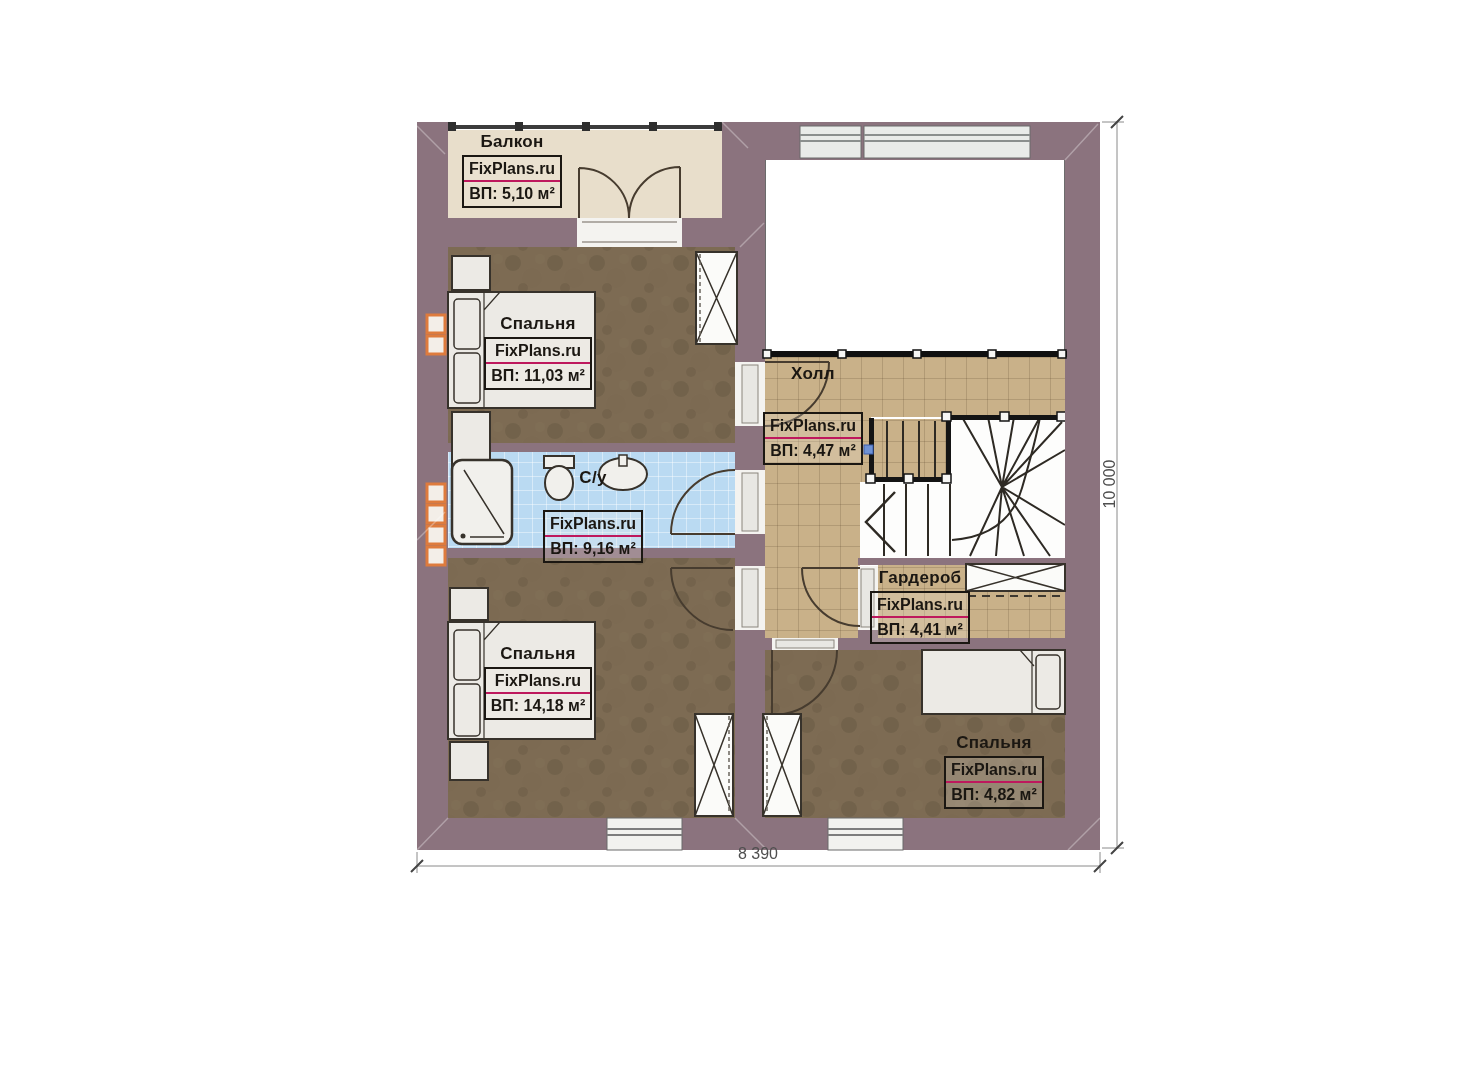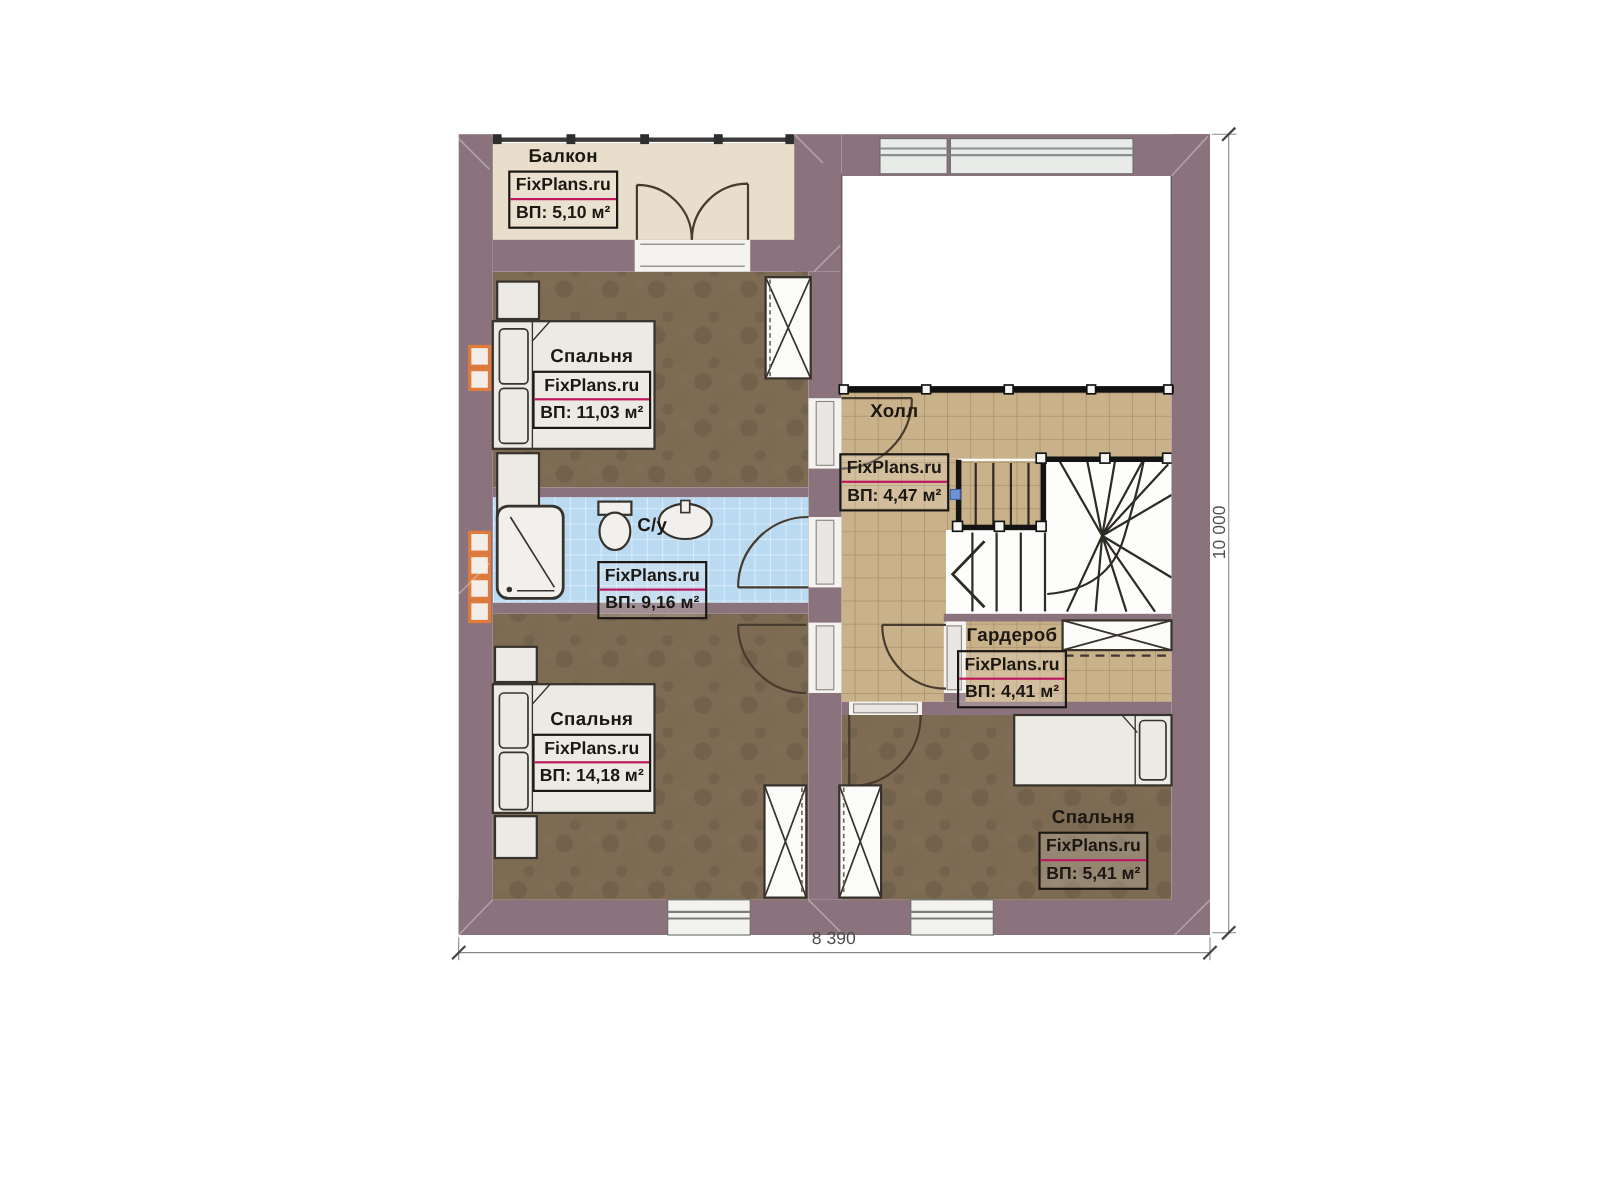--- a/index.html
+++ b/index.html
@@ -271,20 +271,20 @@
   <div class="info-box">
     <div class="info-row">FixPlans.ru</div>
     <div class="info-row">ВП: 14,18 м²</div>
   </div>
 </div>
 
 <div class="room-label" style="left:938px;top:733px;width:112px;">
   <div class="room-name">Спальня</div>
   <div class="info-box">
     <div class="info-row">FixPlans.ru</div>
-    <div class="info-row">ВП: 5,41 м²</div>
+    <div class="info-row">ВП: 4,82 м²</div>
   </div>
 </div>
 
 <div class="dim-label" style="left:678px;top:845px;width:160px;">8 390</div>
 <div class="dim-label vertical" style="left:1070px;top:475px;width:80px;">10 000</div>
 
 </div>
 
 </body></html>

